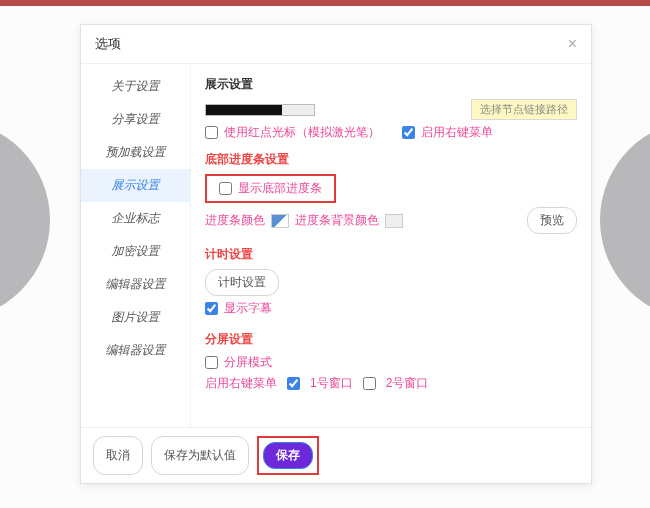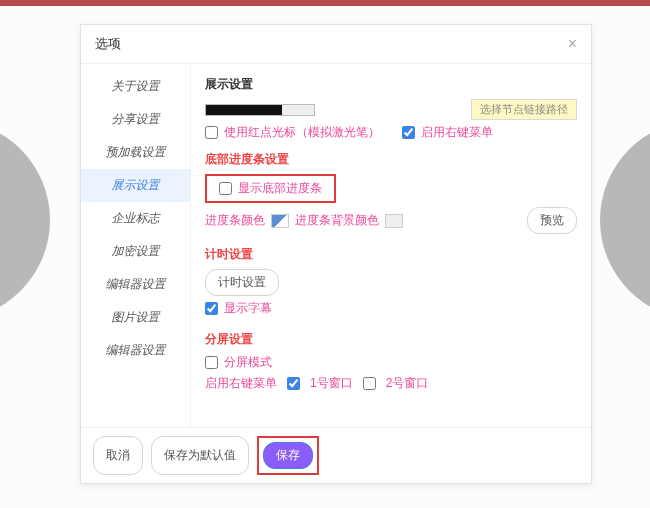--- a/index.html
+++ b/index.html
@@ -100,23 +100,24 @@
   display: inline-block;
   padding: 4px 12px;
   border: 1px solid #d5d5d5;
   background: #fff;
   color: #555;
   font-size: 12px;
   cursor: pointer;
   border-radius: 12px;
 }
 .btn-primary {
-  background: #8b5cf6;
+  background: #6d28d9;
   color: #fff;
   border-color: #3a83e9;
+  font-weight: bold;
 }
 .color-swatch {
   display: inline-block; width: 18px; height: 14px;
   border: 1px solid #ccc; vertical-align: middle;
   background: linear-gradient(135deg,#5a8fd6 50%,#fff 50%);
 }
 .chapter-link-btn {
   border: 1px solid #d9d9d9; padding: 2px 8px; font-size: 11px; color: #888; background:#fef9c3;
 }
 .gradient-bar {

